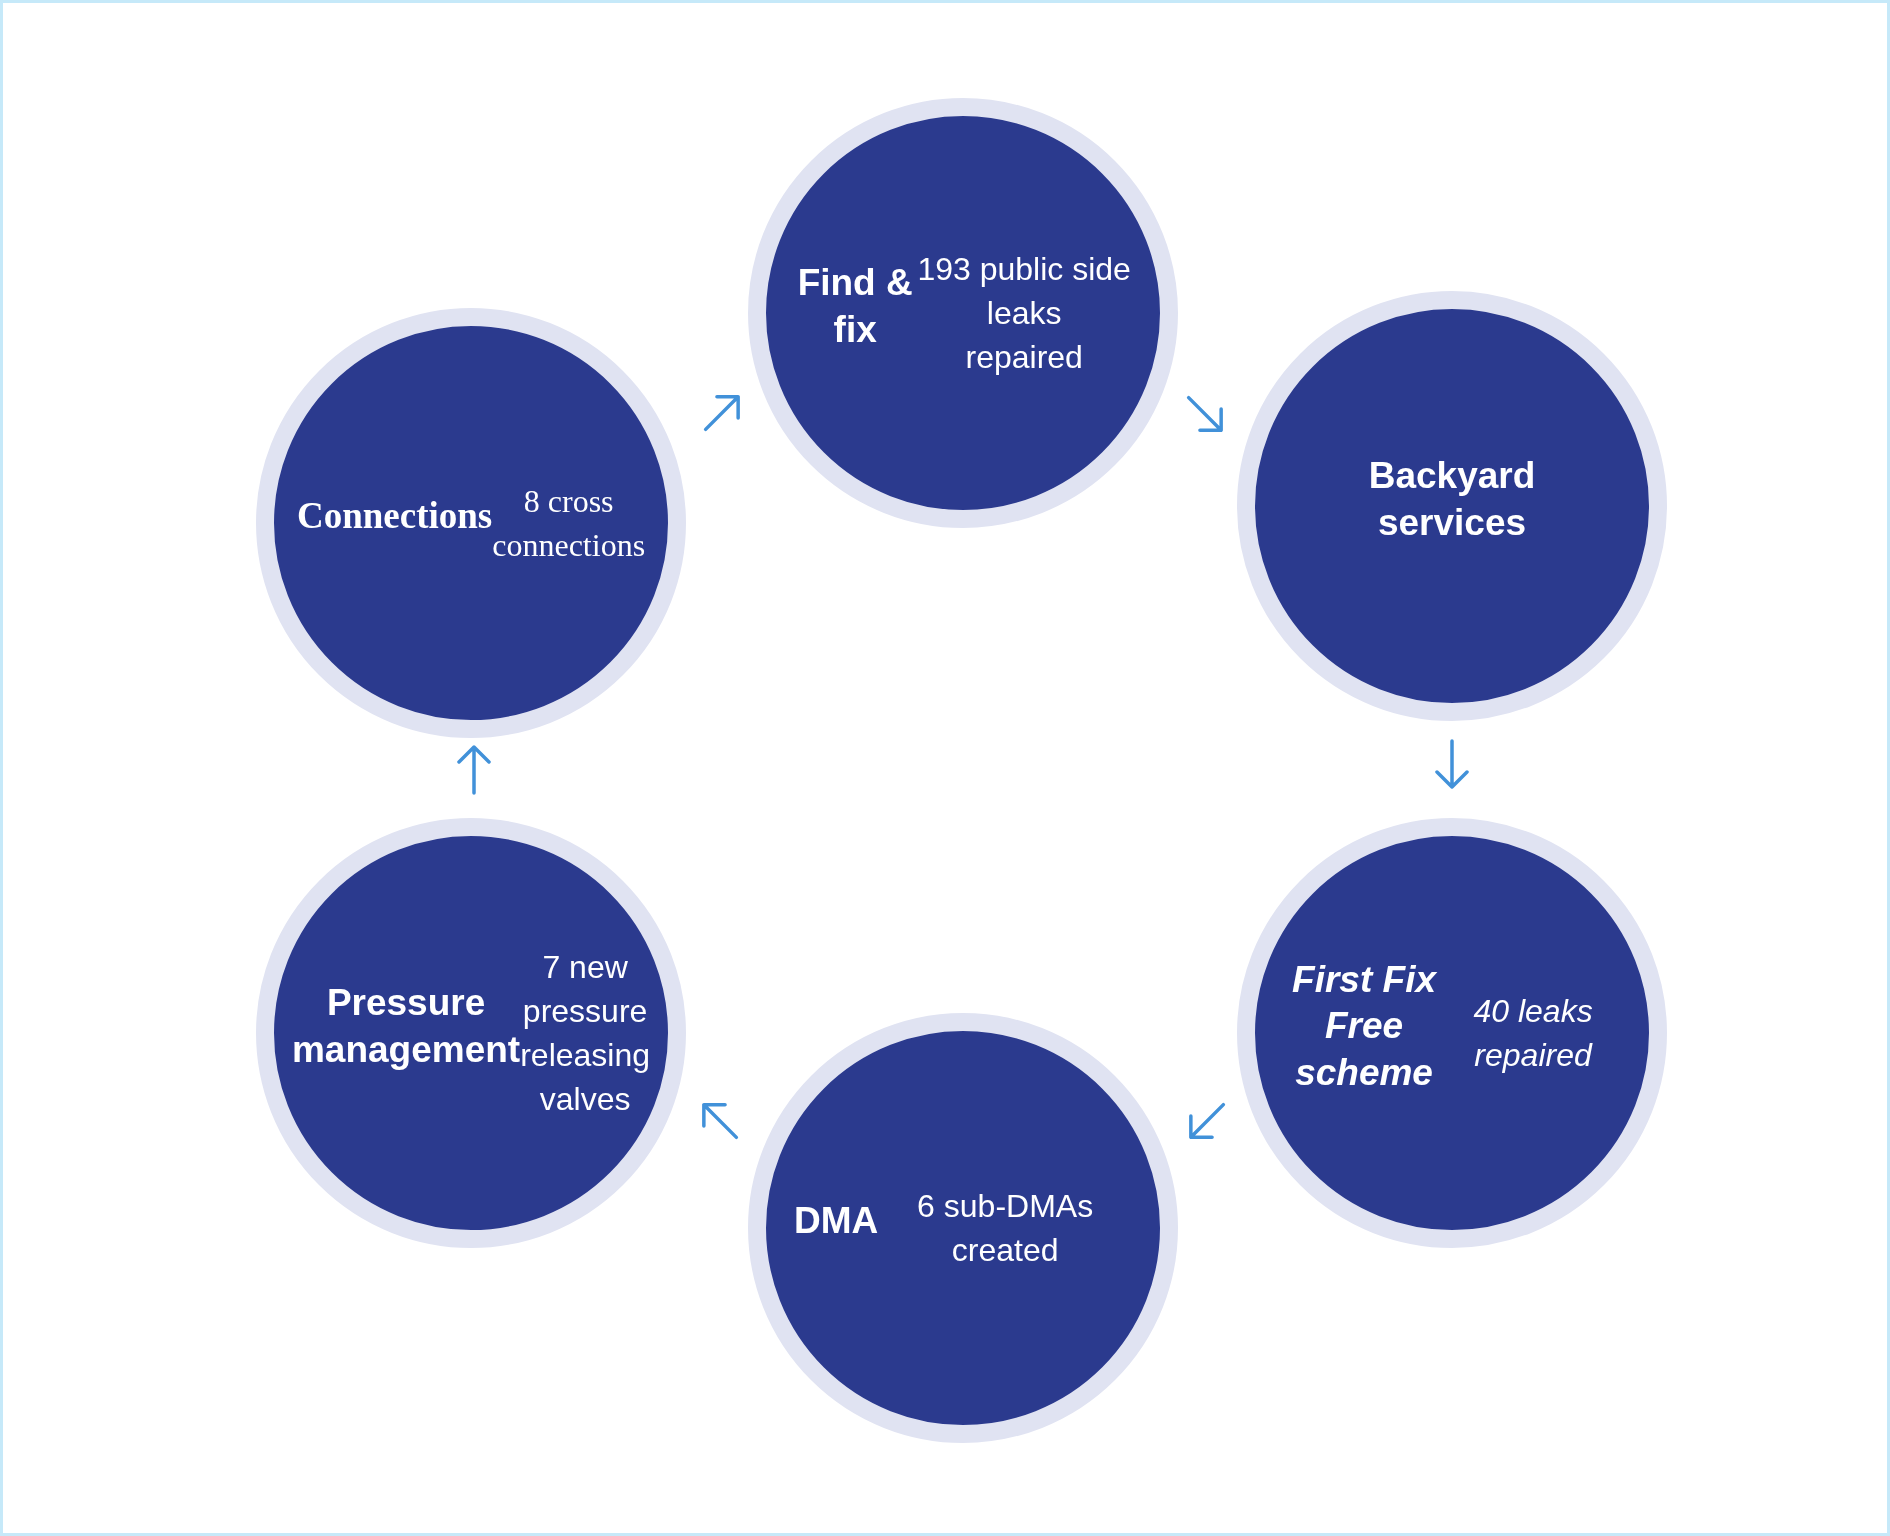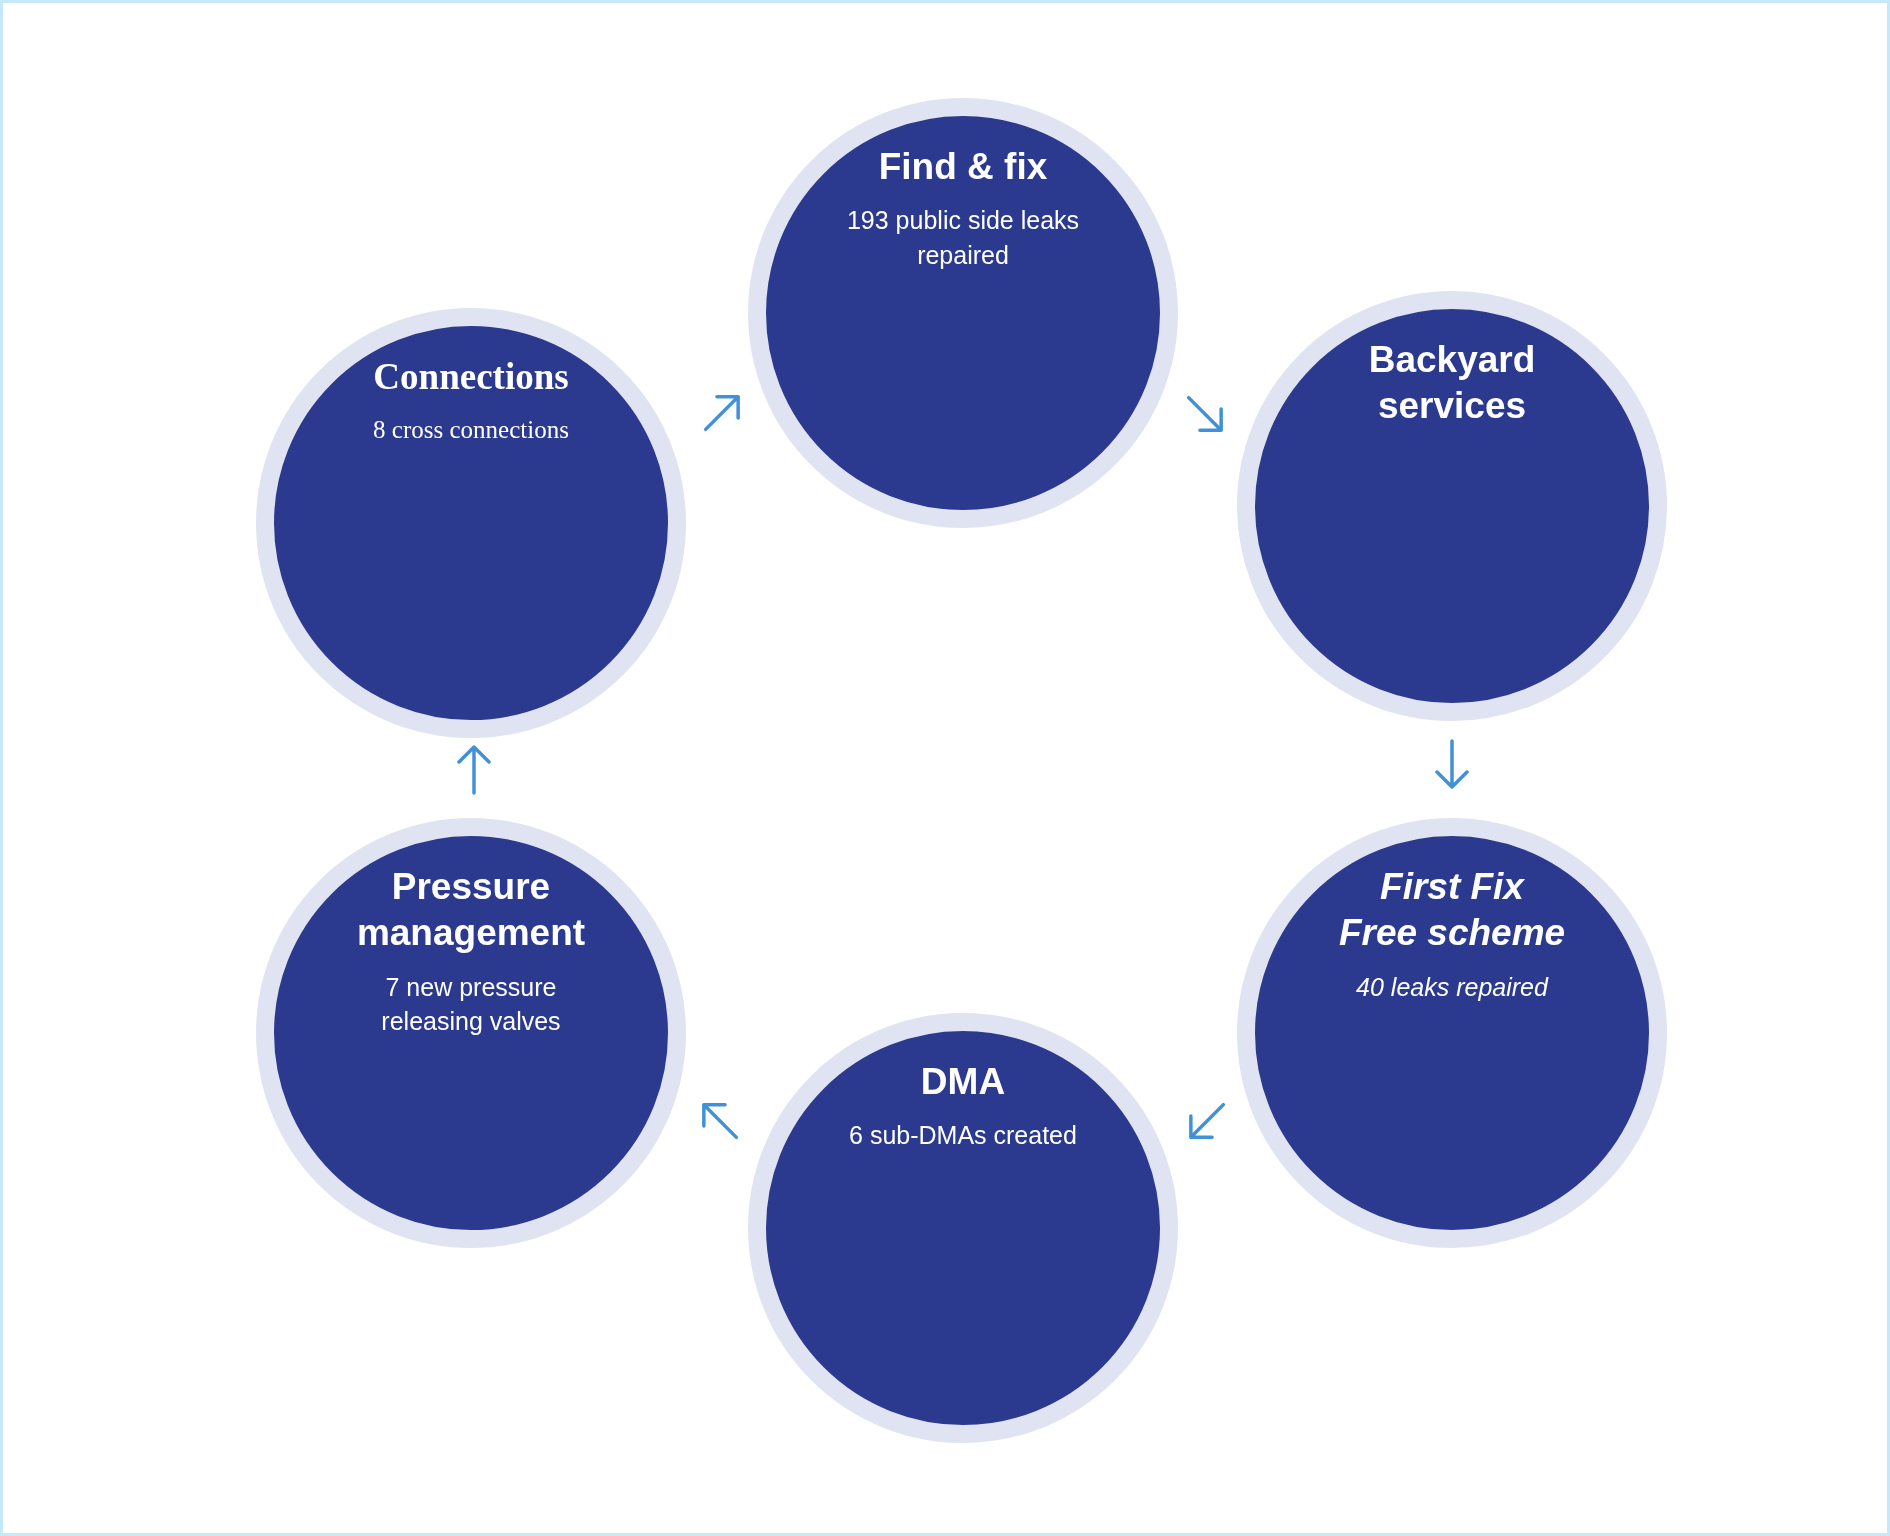--- a/index.html
+++ b/index.html
@@ -17,35 +17,35 @@
 
   .node {
     position: absolute;
     width: 430px;
     height: 430px;
     border-radius: 50%;
     background: var(--circle-fill, #2b3a8e);
     border: 18px solid var(--circle-ring, #e0e3f2);
     color: var(--text, #ffffff);
     display: flex;
-    flex-direction: column;
+    flex-direction: row;
     align-items: center;
-    justify-content: flex-start;
+    justify-content: center;
     text-align: center;
     padding: 28px;
   }
   .node-title {
     font-size: 37px;
     font-weight: 700;
     line-height: 1.25;
     white-space: pre-line;
     margin-bottom: 13px;
   }
   .node-desc {
-    font-size: 25px;
+    font-size: 32px;
     font-weight: 400;
     line-height: 1.38;
     white-space: pre-line;
   }
 
   
   .n-find        { left: 745px;  top: 95px; }
   .n-backyard    { left: 1234px; top: 288px; }
   .n-firstfix    { left: 1234px; top: 815px; font-style: italic; }
   .n-dma         { left: 745px;  top: 1010px; }

